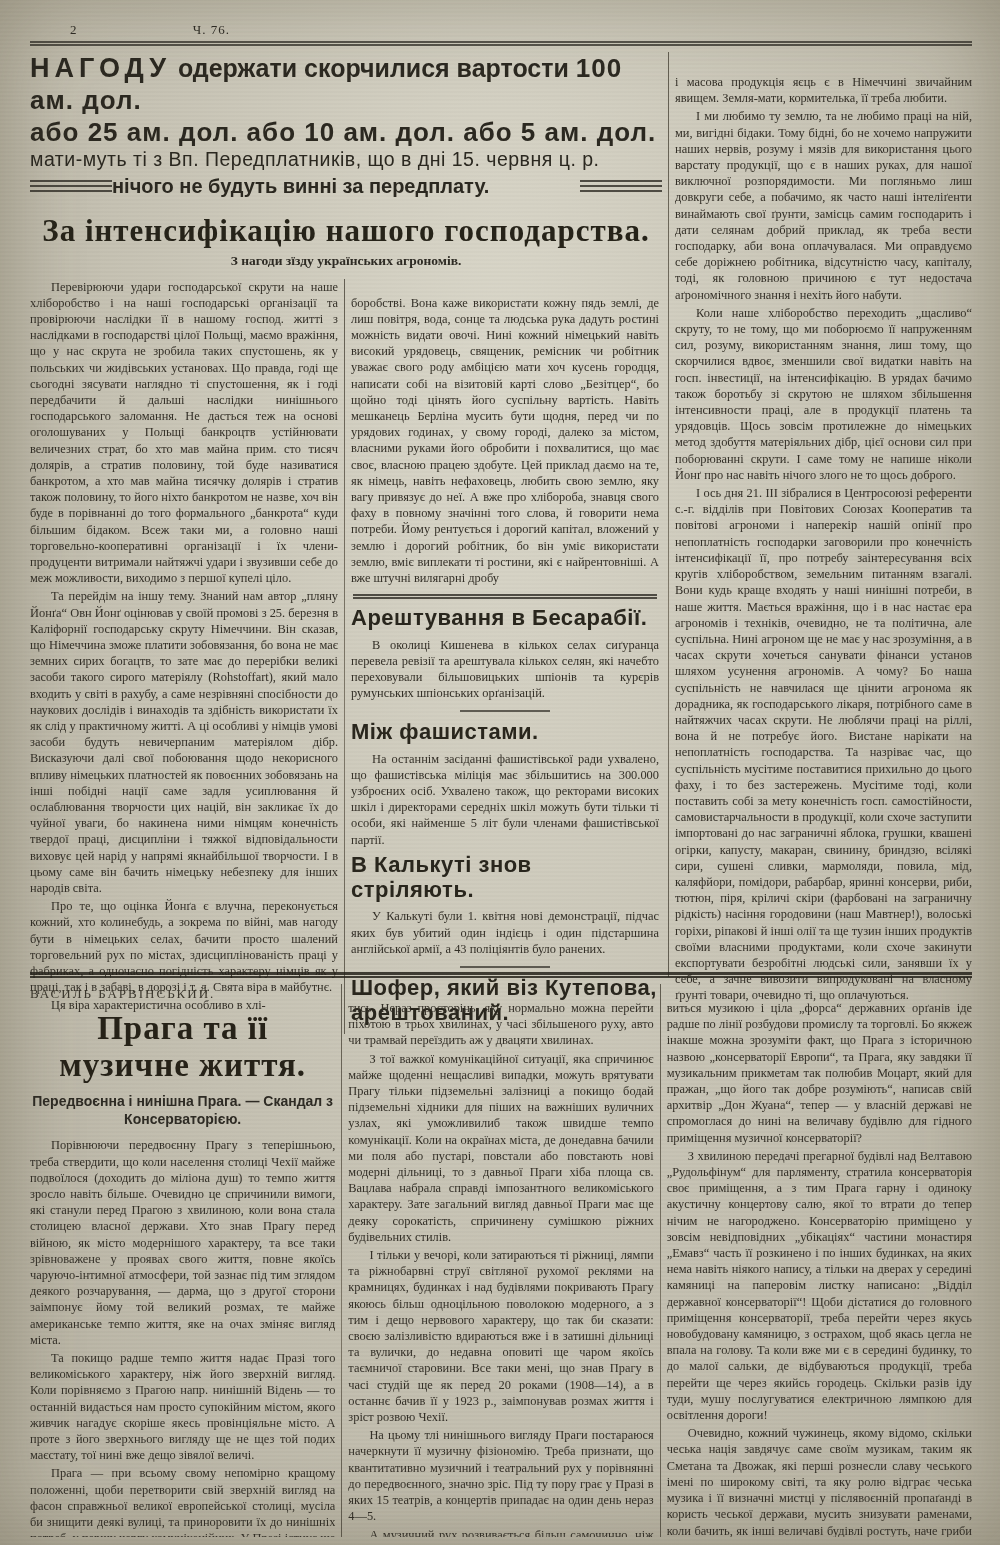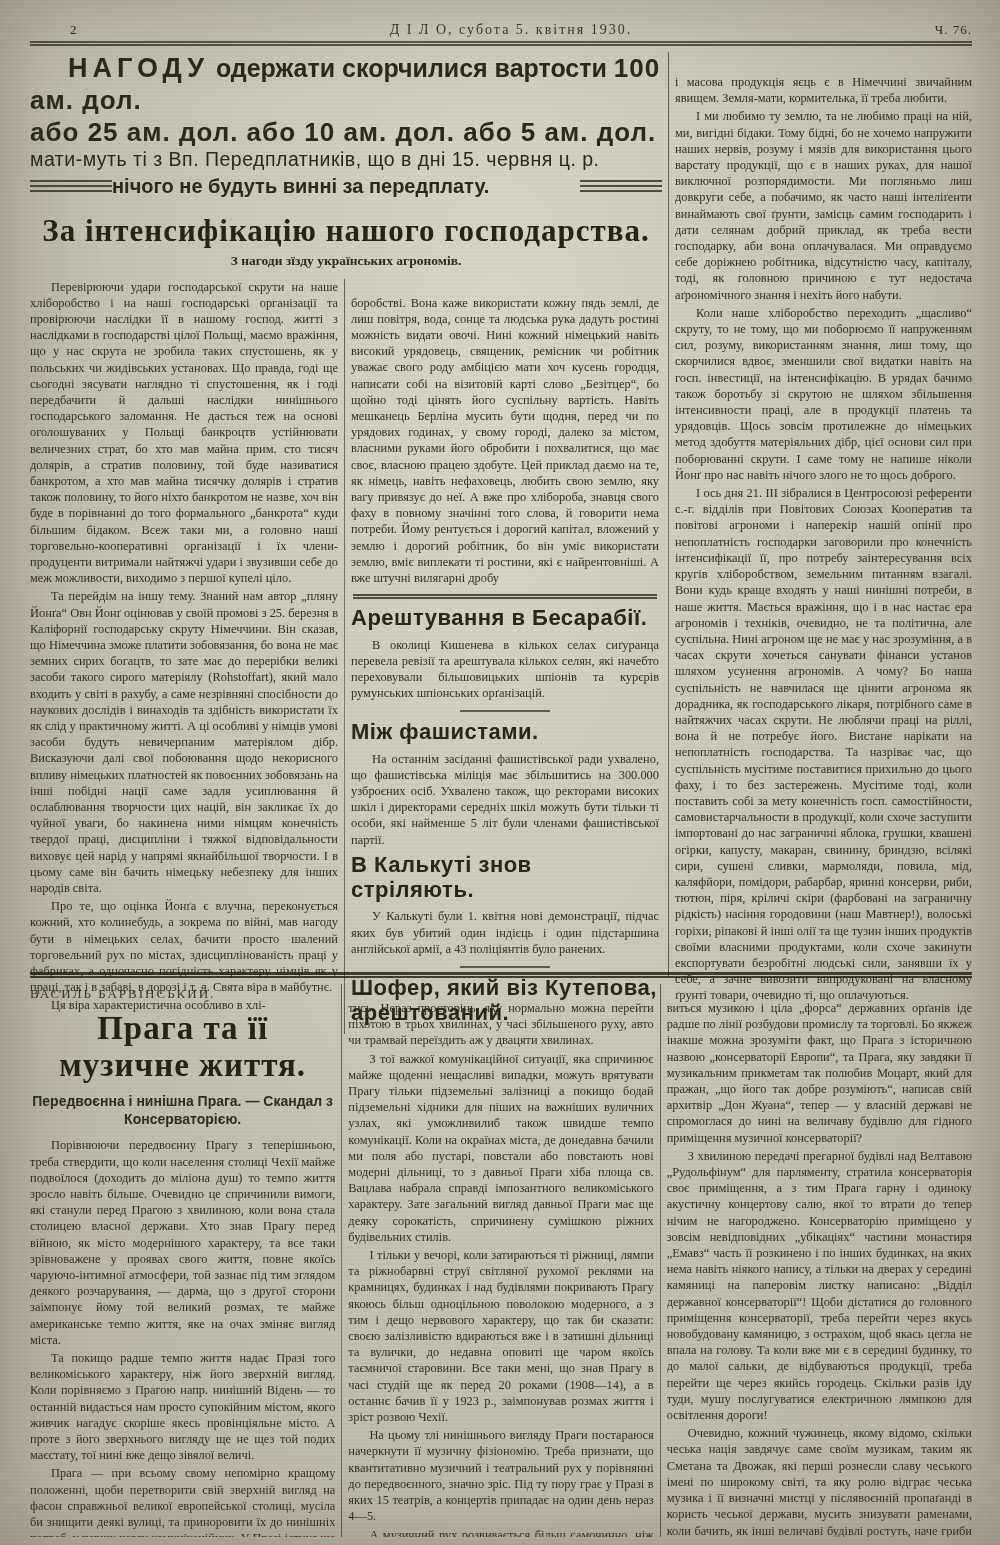--- a/index.html
+++ b/index.html
@@ -23,21 +23,21 @@
     background:linear-gradient(#2e2b24 0 2px, transparent 2px 3px, #2e2b24 3px 5px);
     opacity:.75;}
   
   .top{position:absolute;top:52px;left:30px;right:28px;height:925px;display:flex;}
   .top-left{width:632px;}
   .vrule{width:1px;background:linear-gradient(#474236,#6b6455 60%,#474236);margin:0 6px;opacity:.8;}
   .top-right{flex:1;padding-top:6px;}
   
   .promo{font-family:"Liberation Sans", sans-serif;font-weight:700;color:#2b2820;line-height:1.22;}
   .promo-l1{font-size:25px;}
-  .promo-lead{font-size:27px;letter-spacing:5px;margin-left:38px;}
+  .promo-lead{font-size:27px;letter-spacing:5px;}
   .promo-l2{font-size:26px;letter-spacing:1px;}
   .promo-l3{font-size:19.5px;font-weight:400;letter-spacing:.5px;}
   .promo-l4{display:flex;align-items:center;font-size:20px;margin-top:2px;}
   .tbar{width:82px;height:12px;flex:none;
     background:linear-gradient(#2e2b24 0 2px,transparent 2px 5px,#2e2b24 5px 7px,transparent 7px 10px,#2e2b24 10px 12px);
     opacity:.8;}
   .promo-l4 span{flex:1;}
   
   .main-head{margin-top:14px;text-align:center;}
   .main-title{font-size:31px;font-weight:700;letter-spacing:1px;color:#262319;}
@@ -66,21 +66,20 @@
     text-align:center;line-height:1.3;margin-bottom:9px;}
 </style>
 </head>
 <body>
 
 <div class="page">
 
   <div class="hdr">
     <div class="hdr-row">
       <div class="hdr-pageno">2</div>
-      <div class="hdr-mast">Д І Л О,  субота 5. квітня 1930.</div>
       <div class="hdr-issue">Ч. 76.</div>
     </div>
     <div class="hdr-rule"></div>
   </div>
 
   <div class="top">
     <div class="top-left">
 
       <div class="promo">
         <div class="promo-l1">

